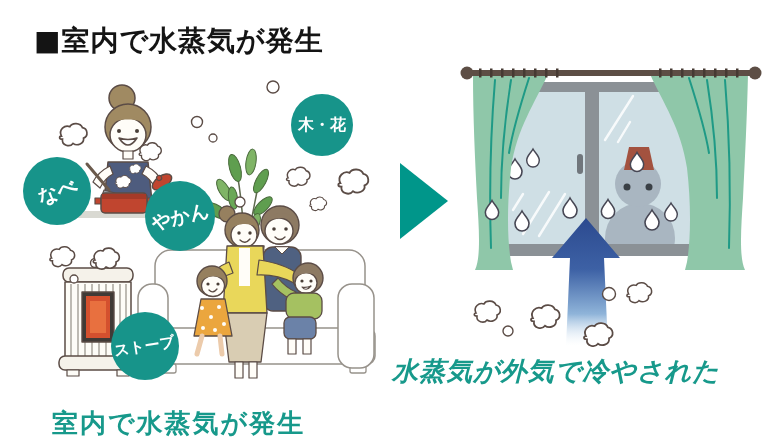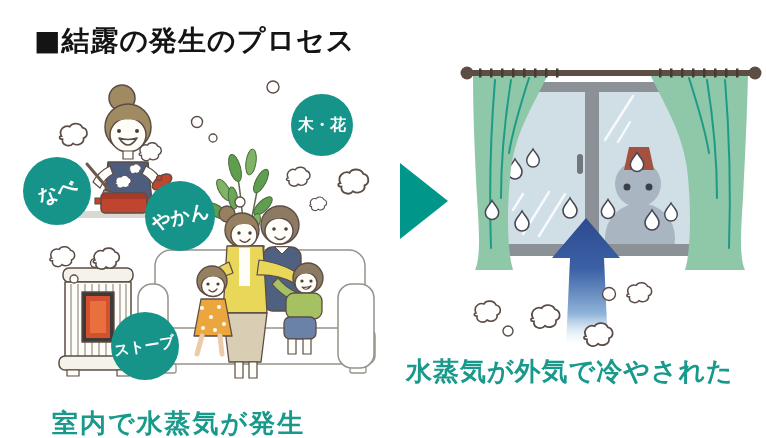--- a/index.html
+++ b/index.html
@@ -31,28 +31,28 @@
   .process-arrow{
     position:absolute;left:400px;top:163px;width:0;height:0;
     border-left:48px solid #00968a;border-top:38px solid transparent;
     border-bottom:38px solid transparent;
   }
   .caption{
     position:absolute;font-weight:bold;color:#17998b;letter-spacing:2px;
     white-space:nowrap;
   }
   #caption-left{left:52px;top:406px;font-size:26px;}
-  #caption-right{left:406px;top:355px;font-size:26px;line-height:32px;letter-spacing:1px;}
+  #caption-right{left:392px;top:355px;font-size:26px;line-height:32px;letter-spacing:1px;font-style:italic;}
 </style>
 </head>
 <body>
 
 <div class="canvas">
 
-  <div class="title">■結露の発生のプロセス</div>
+  <div class="title">■室内で水蒸気が発生</div>
 
   <svg id="indoor-svg" class="scene-svg" width="392" height="312" viewBox="0 0 392 312">
     <defs>
       <path id="cl" d="M-11,1 C-14,-5 -8,-10 -3,-8 C-1,-12 7,-12 9,-7 C14,-6 15,1 10,3 C11,8 4,11 0,8 C-3,12 -11,10 -10,4 C-14,4 -13,1 -11,1 Z"></path>
     </defs>
 
     <rect x="45" y="133" width="172" height="7" rx="3.5" fill="#d9d9d2"></rect>
 
     <g stroke-linejoin="round" stroke-linecap="round">
       <circle cx="117" cy="20" r="13" fill="#a08a62" stroke="#5b4c46" stroke-width="1.5"></circle>

